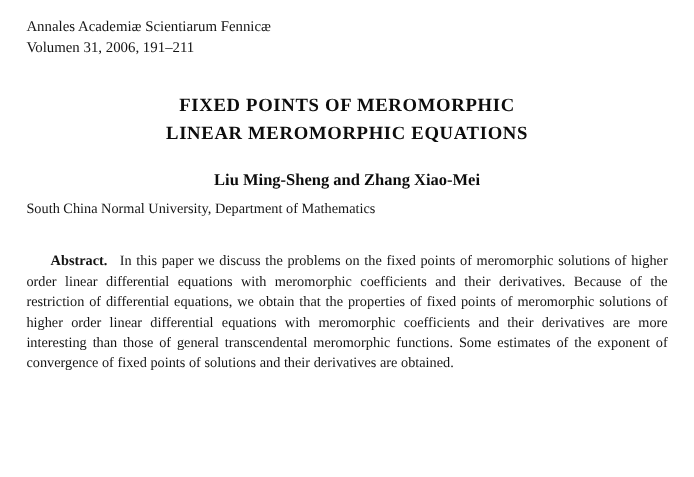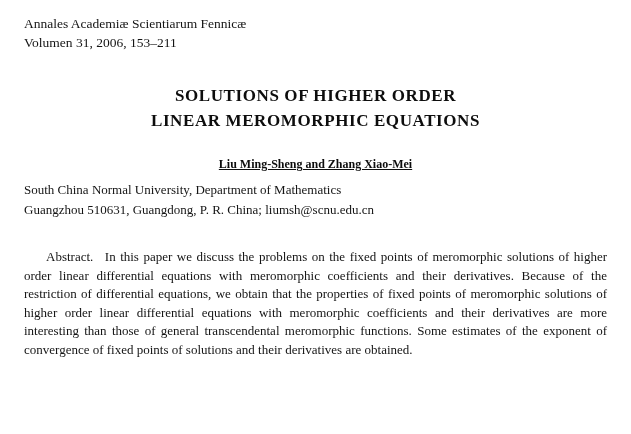--- a/index.html
+++ b/index.html
@@ -29,65 +29,63 @@
     font-weight: bold;
     font-size: 17px;
     line-height: 25px;
     letter-spacing: 0.6px;
     color: #0d0d0d;
   }
   .authors-line {
     margin-top: 21px;
     text-align: center;
     font-weight: bold;
-    font-size: 12px;
+    font-size: 15px;
     line-height: 20px;
     color: #0d0d0d;
-    text-decoration: underline;
   }
   .affiliation-block {
     margin-top: 6px;
     text-align: left;
     font-size: 13px;
     line-height: 20px;
     color: #141414;
   }
   .abstract-para {
     margin: 28px 0 0 0;
     font-size: 13px;
     line-height: 18.5px;
     text-align: justify;
     text-indent: 22px;
     color: #141414;
   }
   .abstract-label {
-    font-weight: normal;
+    font-weight: bold;
     margin-right: 7px;
   }
 </style>
 </head>
 <body>
 
 <div class="page">
 
   <div class="journal-block">
     <div>Annales Academiæ Scientiarum Fennicæ</div>
-    <div>Volumen 31, 2006, 153–211</div>
+    <div>Volumen 31, 2006, 191–211</div>
   </div>
 
   <div class="title-block">
-    <div>SOLUTIONS OF HIGHER ORDER</div>
+    <div>FIXED POINTS OF MEROMORPHIC</div>
     <div>LINEAR MEROMORPHIC EQUATIONS</div>
   </div>
 
   <div class="authors-line">Liu Ming-Sheng and Zhang Xiao-Mei</div>
 
   <div class="affiliation-block">
     <div>South China Normal University, Department of Mathematics</div>
-    <div>Guangzhou 510631, Guangdong, P. R. China; liumsh@scnu.edu.cn</div>
   </div>
 
   <p class="abstract-para">
     <span class="abstract-label">Abstract.</span>
     <span>In this paper we discuss the problems on the fixed points of meromorphic solutions of higher order linear differential equations with meromorphic coefficients and their derivatives. Because of the restriction of differential equations, we obtain that the properties of fixed points of meromorphic solutions of higher order linear differential equations with meromorphic coefficients and their derivatives are more interesting than those of general transcendental meromorphic functions. Some estimates of the exponent of convergence of fixed points of solutions and their derivatives are obtained.</span>
   </p>
 
 </div>
 
 </body></html>

